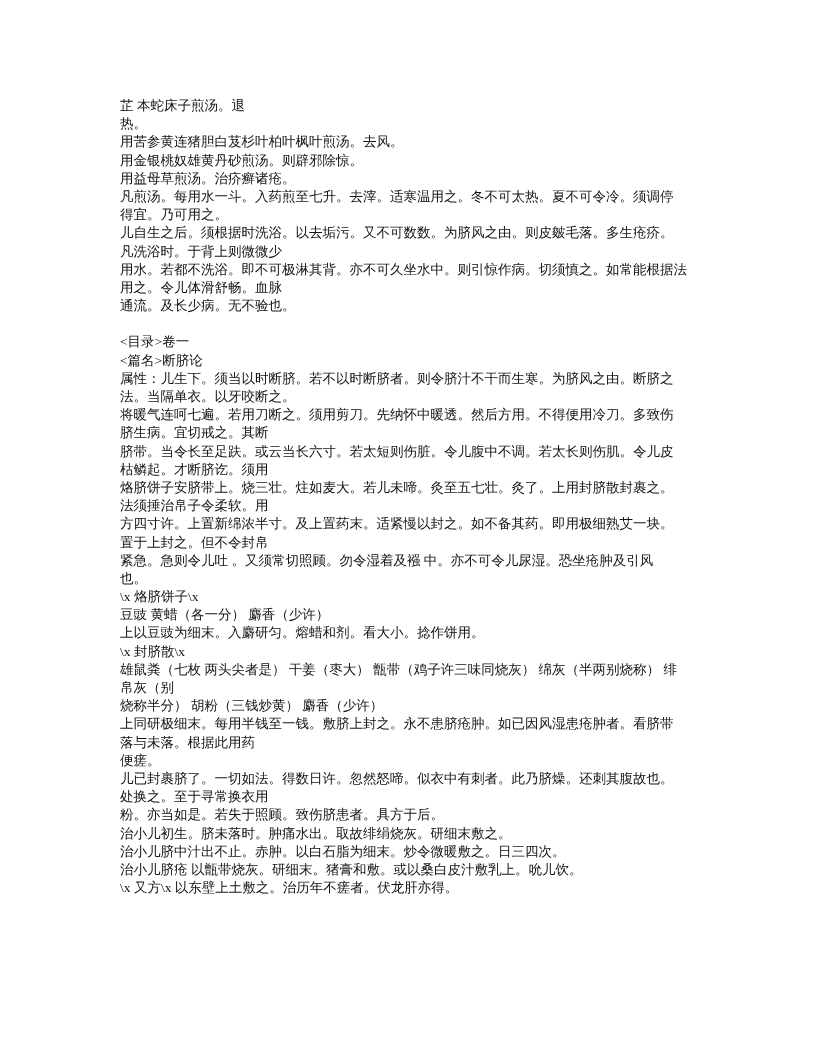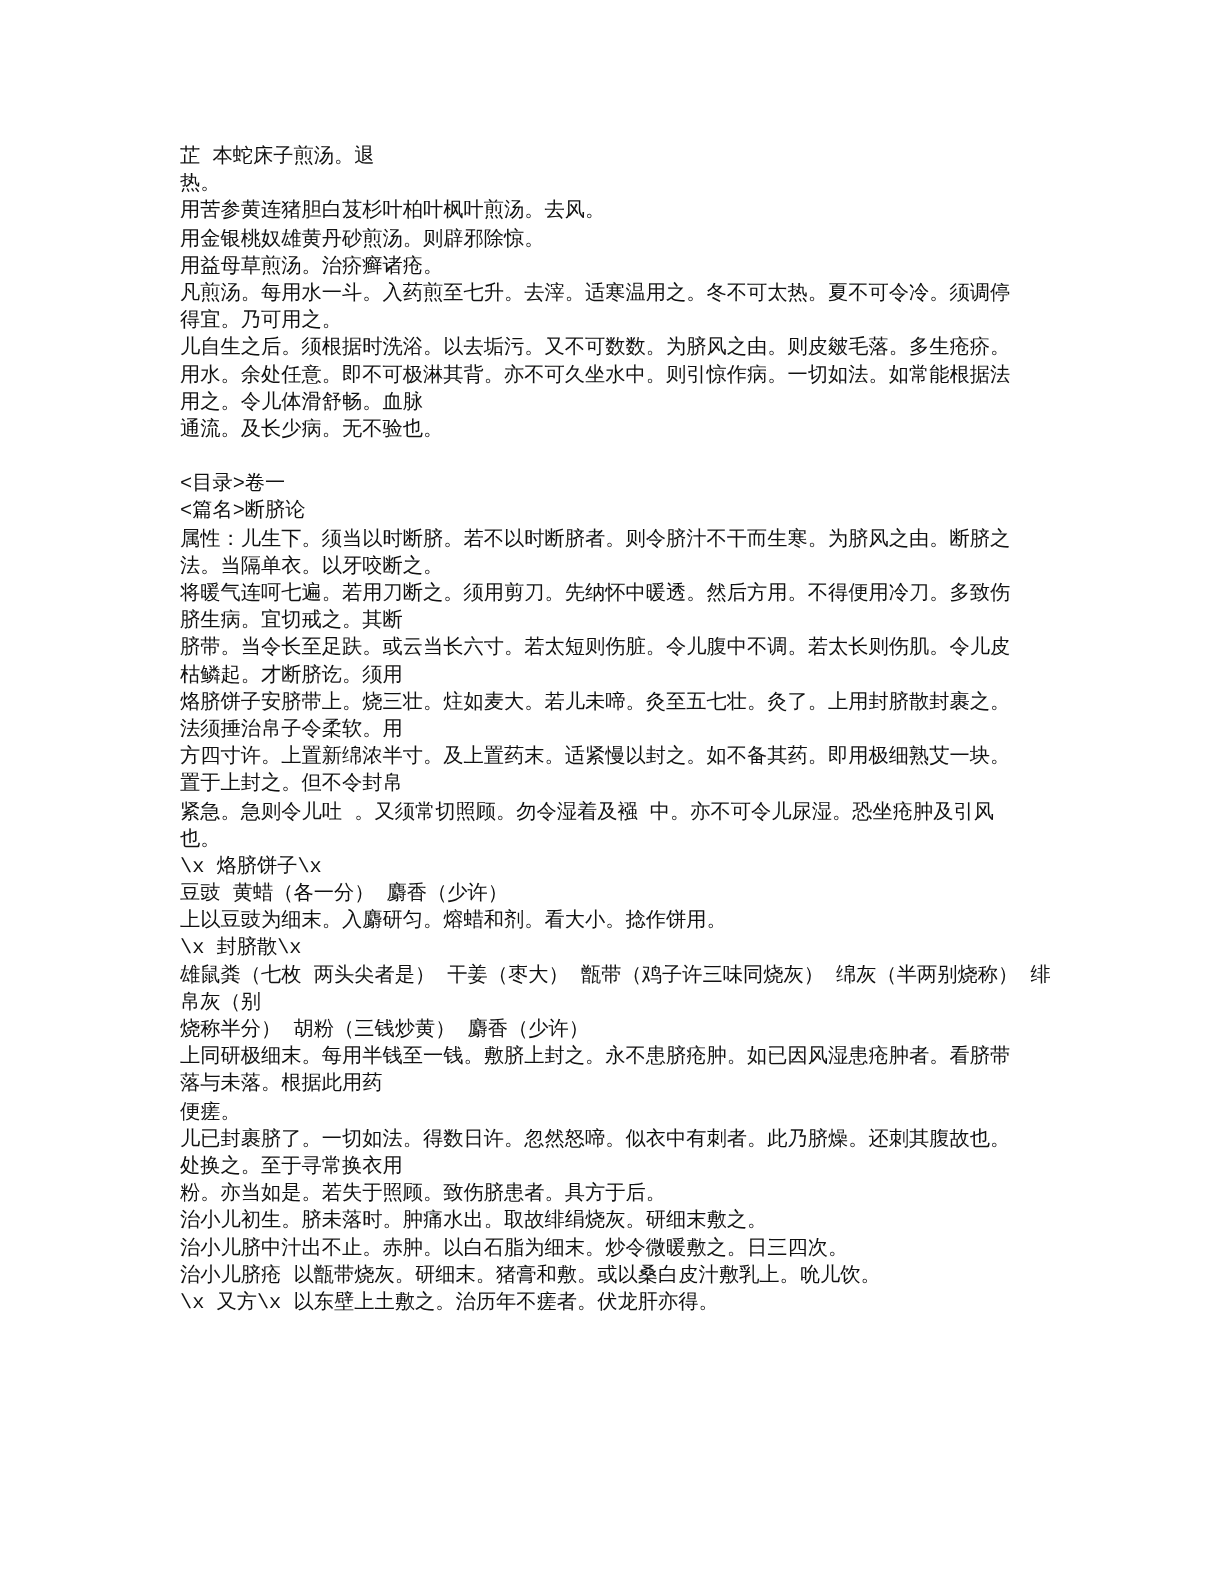--- a/index.html
+++ b/index.html
@@ -2,41 +2,42 @@
 <html><head>
 <meta charset="utf-8">
 <style>
   html, body { margin: 0; padding: 0; background: #ffffff; }
   body { width: 816px; height: 1056px; position: relative; overflow: hidden; }
   .page {
     position: absolute;
     left: 120px;
     top: 97px;
     width: 600px;
-    font-family: Liberation Mono, monospace;
+    font-family: Liberation Serif, serif;
     font-size: 13.5px;
     line-height: 18.2px;
     color: #111111;
   }
   .line { white-space: pre; height: 18.2px; }
   .blank { height: 18.2px; }
 </style>
 </head>
 <body>
 
 <div class="page">
   <div class="line">芷 本蛇床子煎汤。退</div>
   <div class="line">热。</div>
   <div class="line">用苦参黄连猪胆白芨杉叶柏叶枫叶煎汤。去风。</div>
   <div class="line">用金银桃奴雄黄丹砂煎汤。则辟邪除惊。</div>
   <div class="line">用益母草煎汤。治疥癣诸疮。</div>
   <div class="line">凡煎汤。每用水一斗。入药煎至七升。去滓。适寒温用之。冬不可太热。夏不可令冷。须调停</div>
   <div class="line">得宜。乃可用之。</div>
   <div class="line">儿自生之后。须根据时洗浴。以去垢污。又不可数数。为脐风之由。则皮皴毛落。多生疮疥。</div>
-  <div class="line">用水。余处任意。即不可极淋其背。亦不可久坐水中。则引惊作病。一切如法。如常能根据法</div>
+  <div class="line">凡洗浴时。于背上则微微少</div>
+  <div class="line">用水。若都不洗浴。即不可极淋其背。亦不可久坐水中。则引惊作病。切须慎之。如常能根据法</div>
   <div class="line">用之。令儿体滑舒畅。血脉</div>
   <div class="line">通流。及长少病。无不验也。</div>
   <div class="blank"></div>
   <div class="line">&lt;目录&gt;卷一</div>
   <div class="line">&lt;篇名&gt;断脐论</div>
   <div class="line">属性：儿生下。须当以时断脐。若不以时断脐者。则令脐汁不干而生寒。为脐风之由。断脐之</div>
   <div class="line">法。当隔单衣。以牙咬断之。</div>
   <div class="line">将暖气连呵七遍。若用刀断之。须用剪刀。先纳怀中暖透。然后方用。不得便用冷刀。多致伤</div>
   <div class="line">脐生病。宜切戒之。其断</div>
   <div class="line">脐带。当令长至足趺。或云当长六寸。若太短则伤脏。令儿腹中不调。若太长则伤肌。令儿皮</div>

